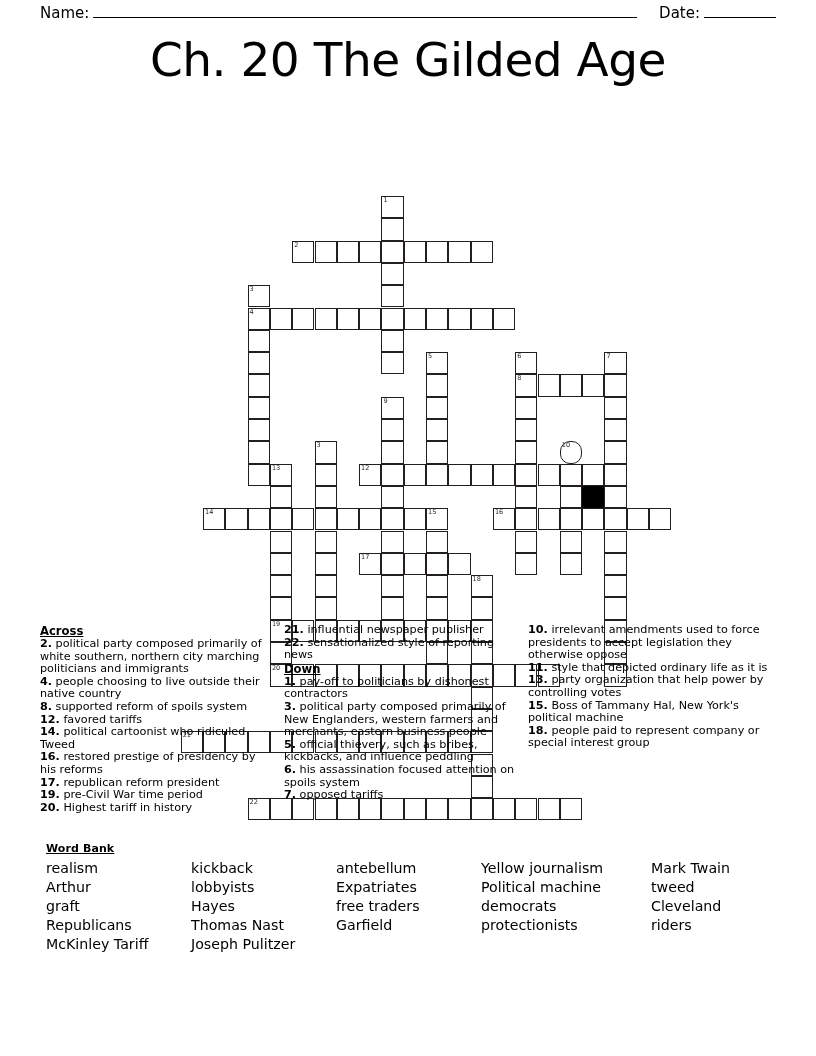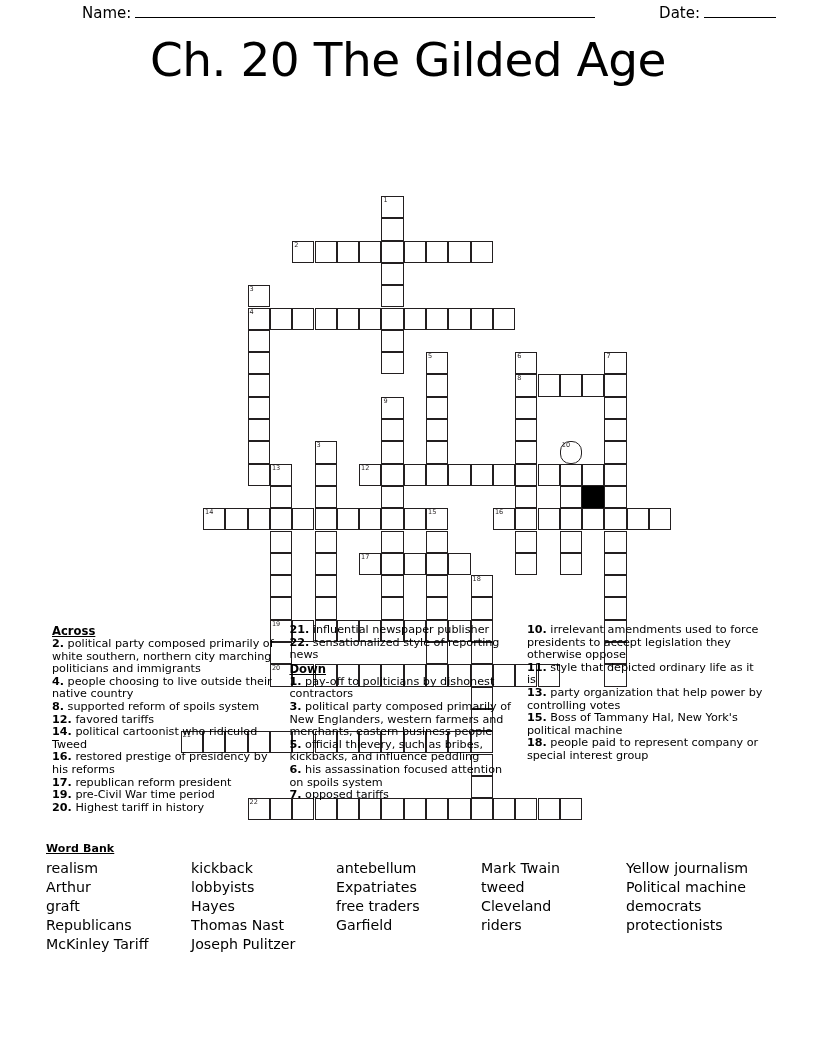--- a/index.html
+++ b/index.html
@@ -18,21 +18,21 @@
   }
 
   
   .name-date-row {
     display: flex;
     align-items: baseline;
     padding: 4px 38px 0 40px;
     font-size: 15px;
     font-family: "DejaVu Sans", sans-serif;
   }
-  .nd-label { white-space: nowrap; margin-left: 42px; }
+  .nd-label { white-space: nowrap; }
   .nd-rule-long {
     flex: 1 1 auto;
     border-bottom: 1.3px solid #000;
     margin: 0 4px 3px 4px;
     height: 13px;
   }
   .nd-rule-short {
     width: 72px;
     border-bottom: 1.3px solid #000;
     margin: 0 2px 3px 4px;
@@ -83,21 +83,21 @@
     font-family: "DejaVu Sans", sans-serif;
     color: #231f20;
   }
 
   
   #clues {
     position: absolute;
     left: 0;
     top: 624px;
     width: 816px;
-    padding: 0 52px;
+    padding: 0 40px;
     box-sizing: border-box;
     display: flex;
     gap: 0px;
     font-size: 11.2px;
     line-height: 12.6px;
     font-family: "DejaVu Sans", sans-serif;
   }
   .clue-col { width: 244px; padding-right: 12px; box-sizing: border-box; }
   .clue-col:last-child { padding-right: 0; }
   .clue-heading {
@@ -443,26 +443,26 @@
         <span class="wb-word">Hayes</span>
         <span class="wb-word">Thomas Nast</span>
         <span class="wb-word">Joseph Pulitzer</span>
       </div>
       <div class="wb-col">
         <span class="wb-word">antebellum</span>
         <span class="wb-word">Expatriates</span>
         <span class="wb-word">free traders</span>
         <span class="wb-word">Garfield</span>
       </div>
+      <div class="wb-col" style="flex: 0 0 170px;">
+        <span class="wb-word">Yellow journalism</span>
+        <span class="wb-word">Political machine</span>
+        <span class="wb-word">democrats</span>
+        <span class="wb-word">protectionists</span>
+      </div>
       <div class="wb-col">
         <span class="wb-word">Mark Twain</span>
         <span class="wb-word">tweed</span>
         <span class="wb-word">Cleveland</span>
         <span class="wb-word">riders</span>
       </div>
-      <div class="wb-col" style="flex: 0 0 170px;">
-        <span class="wb-word">Yellow journalism</span>
-        <span class="wb-word">Political machine</span>
-        <span class="wb-word">democrats</span>
-        <span class="wb-word">protectionists</span>
-      </div>
     </div>
 </div>
 
 </body></html>

